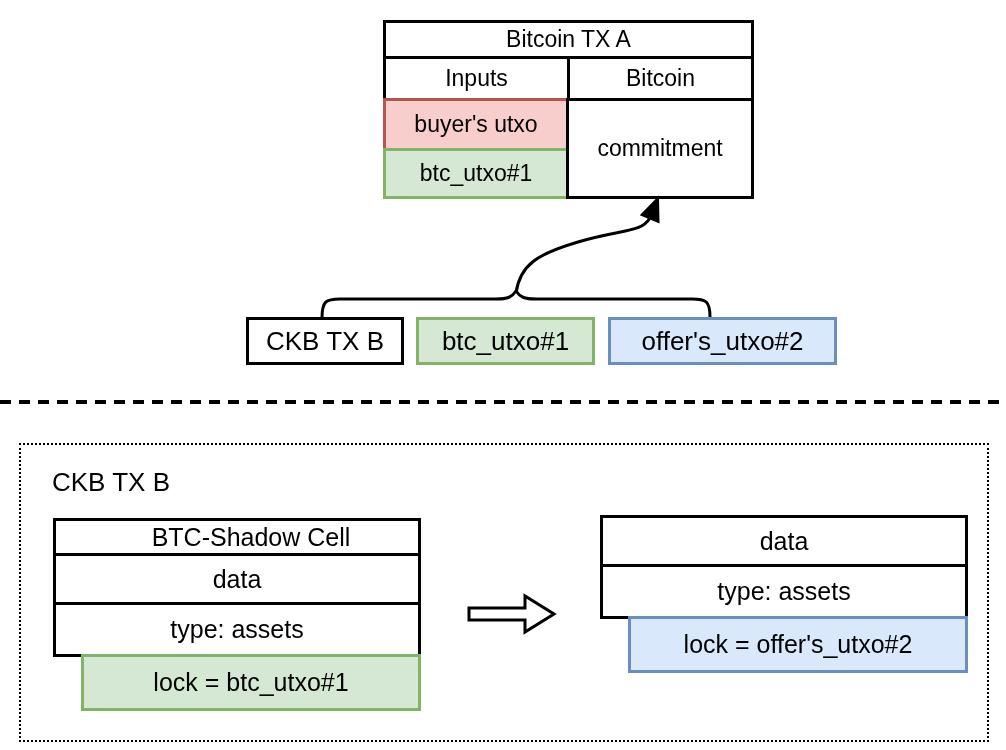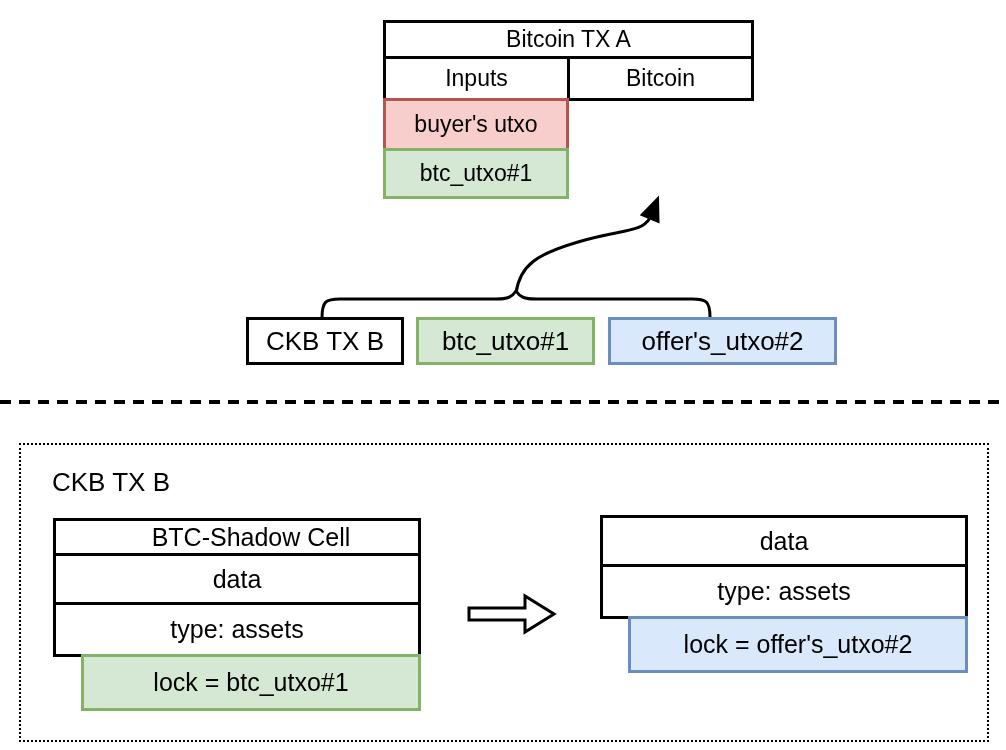--- a/index.html
+++ b/index.html
@@ -62,20 +62,21 @@
     <div class="tx-title ctr">Bitcoin TX A</div>
     <div class="tx-header-row">
       <div class="tx-header-cell ctr">Inputs</div>
       <div class="tx-header-cell ctr">Bitcoin</div>
     </div>
     <div class="tx-body">
       <div class="tx-inputs-col">
         <div class="cell-red ctr">buyer's utxo</div>
         <div class="cell-green-top ctr">btc_utxo#1</div>
       </div>
+      <div class="tx-commitment ctr">commitment</div>
     </div>
   </div>
 
   <svg class="abs overlay" viewBox="0 0 1006 750" xmlns="http://www.w3.org/2000/svg">
     <path d="M 322 318 C 322 301 326 299 340 299 L 496 299 C 508 299 512 297 516 291
              C 520 297 524 299 536 299 L 692 299 C 706 299 710 301 710 317" fill="none" stroke="#000" stroke-width="3"></path>
     <path d="M 516 293 C 520 265 537 254 578 242 C 622 229 641 233 650 218" fill="none" stroke="#000" stroke-width="3"></path>
     <polygon points="658,198 658.5,222 641.5,215" fill="#000" stroke="#000" stroke-width="2"></polygon>
     <line x1="0" y1="402" x2="1006" y2="402" stroke="#000" stroke-width="4" stroke-dasharray="11 8"></line>
   </svg>

